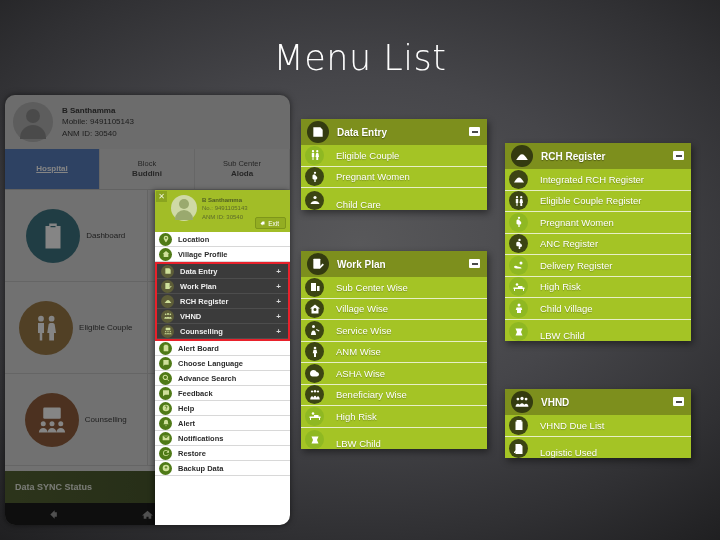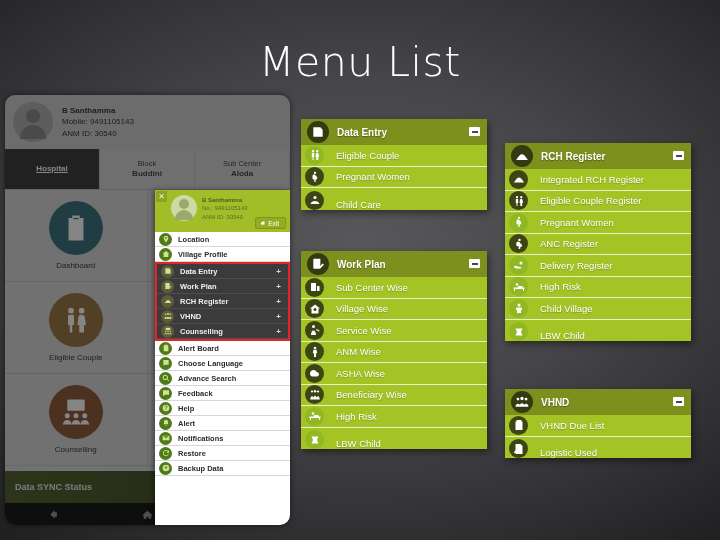--- a/index.html
+++ b/index.html
@@ -23,21 +23,21 @@
   }
 
   
   #slide-title {
     position: absolute;
     left: 0;
     top: 38px;
     width: 720px;
     text-align: center;
     color: #ffffff;
-    font-size: 41px;
+    font-size: 35px;
     font-weight: 300;
     letter-spacing: 0.5px;
     font-family: "DejaVu Sans", sans-serif;
   }
 
   
   #tablet {
     position: absolute;
     left: 5px;
     top: 95px;
@@ -87,32 +87,32 @@
   .tb-tab {
     flex: 1 1 0;
     display: flex; flex-direction: column;
     align-items: center; justify-content: center;
     font-size: 7.5px; color: #4a4a4a;
     border-right: 1px solid #c4c4c4;
     background: #d6d6d6;
     text-align: center;
     line-height: 1.35;
   }
-  .tb-tab.active { background: #404040; color: #fff; text-decoration: underline; }
+  .tb-tab.active { background: #3b82f6; color: #fff; text-decoration: underline; }
   .tb-tab b { font-weight: bold; font-size: 8px; }
 
   #tb-grid {
     display: grid;
     grid-template-columns: 1fr 1fr;
     height: 276px;
   }
   .tb-cell {
     border-right: 1px solid #c2c2c2;
     border-bottom: 1px solid #c2c2c2;
-    display: flex; flex-direction: column;
+    display: flex; 
     align-items: center; justify-content: center;
     gap: 6px;
   }
   .tb-ico {
     width: 54px; height: 54px; border-radius: 50%;
     display: flex; align-items: center; justify-content: center;
     color: #fff;
   }
   .tb-ico svg { width: 30px; height: 30px; fill: #fff; }
   .tb-lbl { font-size: 8px; color: #3c3c3c; }

